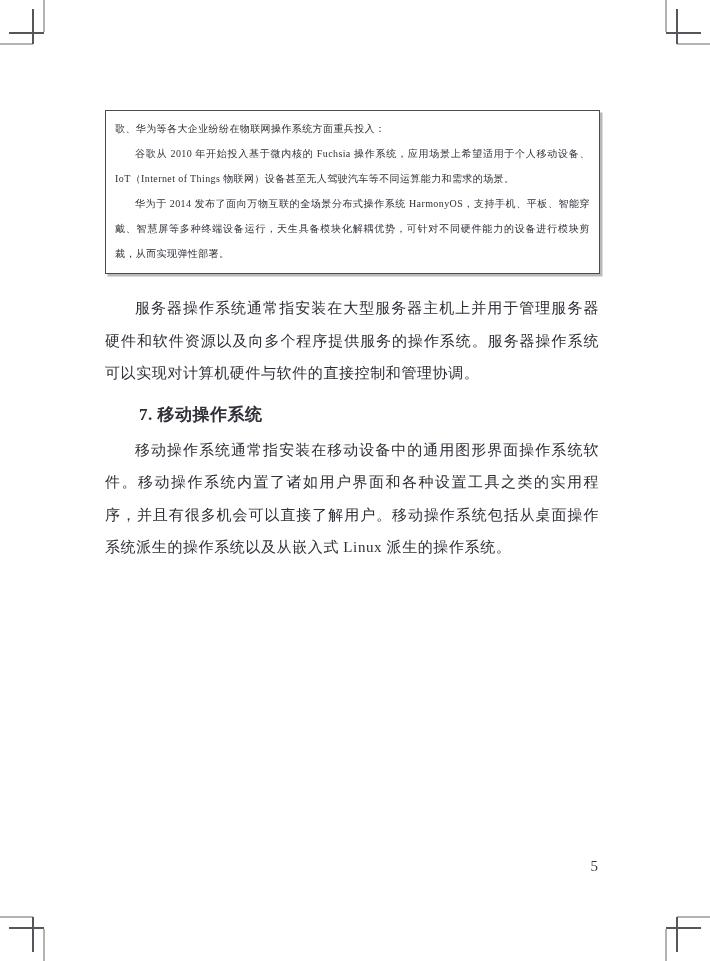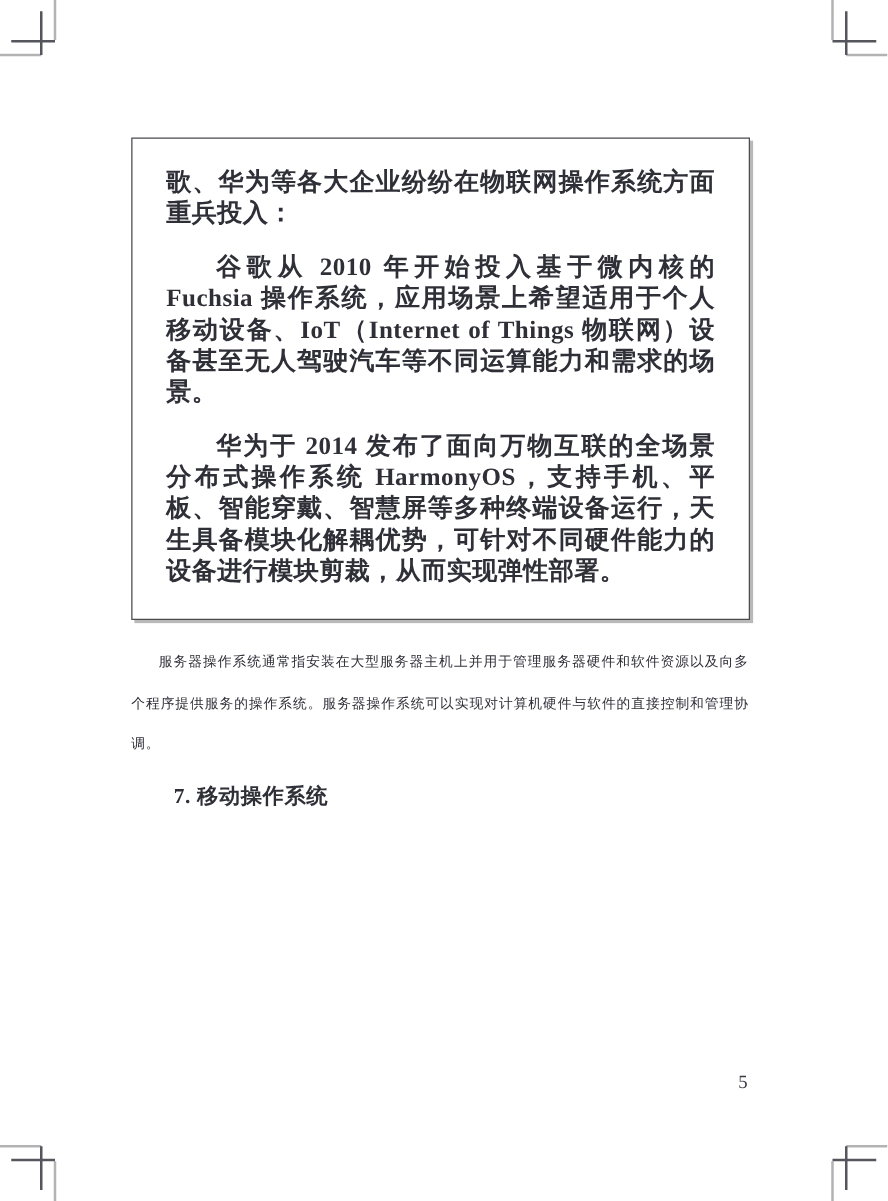--- a/index.html
+++ b/index.html
@@ -34,44 +34,43 @@
   .quote-box {
     box-sizing: border-box;
     width: 495px;
     border: 1.5px solid #4a4a4f;
     box-shadow: 2.5px 2.5px 0 #b9b9b9;
     padding: 5px 9px 7px 9px;
     margin-bottom: 18px;
     background: #ffffff;
   }
   .quote-box p {
-    margin: 18px;
-    font-size: 20px;
+    margin: 0;
+    font-size: 10px;
     line-height: 25px;
     letter-spacing: 0.4px;
     text-align: justify;
     text-align-last: left;
-    font-weight: bold;
   }
   .quote-box p.indent { text-indent: 2em; }
 
   
   .sec-heading {
     margin: 12px 0 6px 0;
     font-size: 17px;
     line-height: 26px;
     font-weight: bold;
     text-indent: 2em;
     letter-spacing: 0.5px;
   }
 
   
   .sec-body {
     margin: 0 0 8px 0;
-    font-size: 11px;
+    font-size: 15px;
     line-height: 32.5px;
     letter-spacing: 0.6px;
     text-indent: 2em;
     text-align: justify;
     text-align-last: left;
   }
 
   
   .page-number {
     position: absolute;
@@ -114,16 +113,17 @@
   <div class="quote-box">
     <p>歌、华为等各大企业纷纷在物联网操作系统方面重兵投入：</p>
     <p class="indent">谷歌从 2010 年开始投入基于微内核的 Fuchsia 操作系统，应用场景上希望适用于个人移动设备、IoT（Internet of Things 物联网）设备甚至无人驾驶汽车等不同运算能力和需求的场景。</p>
     <p class="indent">华为于 2014 发布了面向万物互联的全场景分布式操作系统 HarmonyOS，支持手机、平板、智能穿戴、智慧屏等多种终端设备运行，天生具备模块化解耦优势，可针对不同硬件能力的设备进行模块剪裁，从而实现弹性部署。</p>
   </div>
 
   <p class="sec-body">服务器操作系统通常指安装在大型服务器主机上并用于管理服务器硬件和软件资源以及向多个程序提供服务的操作系统。服务器操作系统可以实现对计算机硬件与软件的直接控制和管理协调。</p>
 
 
   <h3 class="sec-heading">7. 移动操作系统</h3>
+  <p class="sec-body">移动操作系统通常指安装在移动设备中的通用图形界面操作系统软件。移动操作系统内置了诸如用户界面和各种设置工具之类的实用程序，并且有很多机会可以直接了解用户。移动操作系统包括从桌面操作系统派生的操作系统以及从嵌入式 Linux 派生的操作系统。</p>
 
 </div>
 
 <div class="page-number">5</div>
 
 </body></html>

